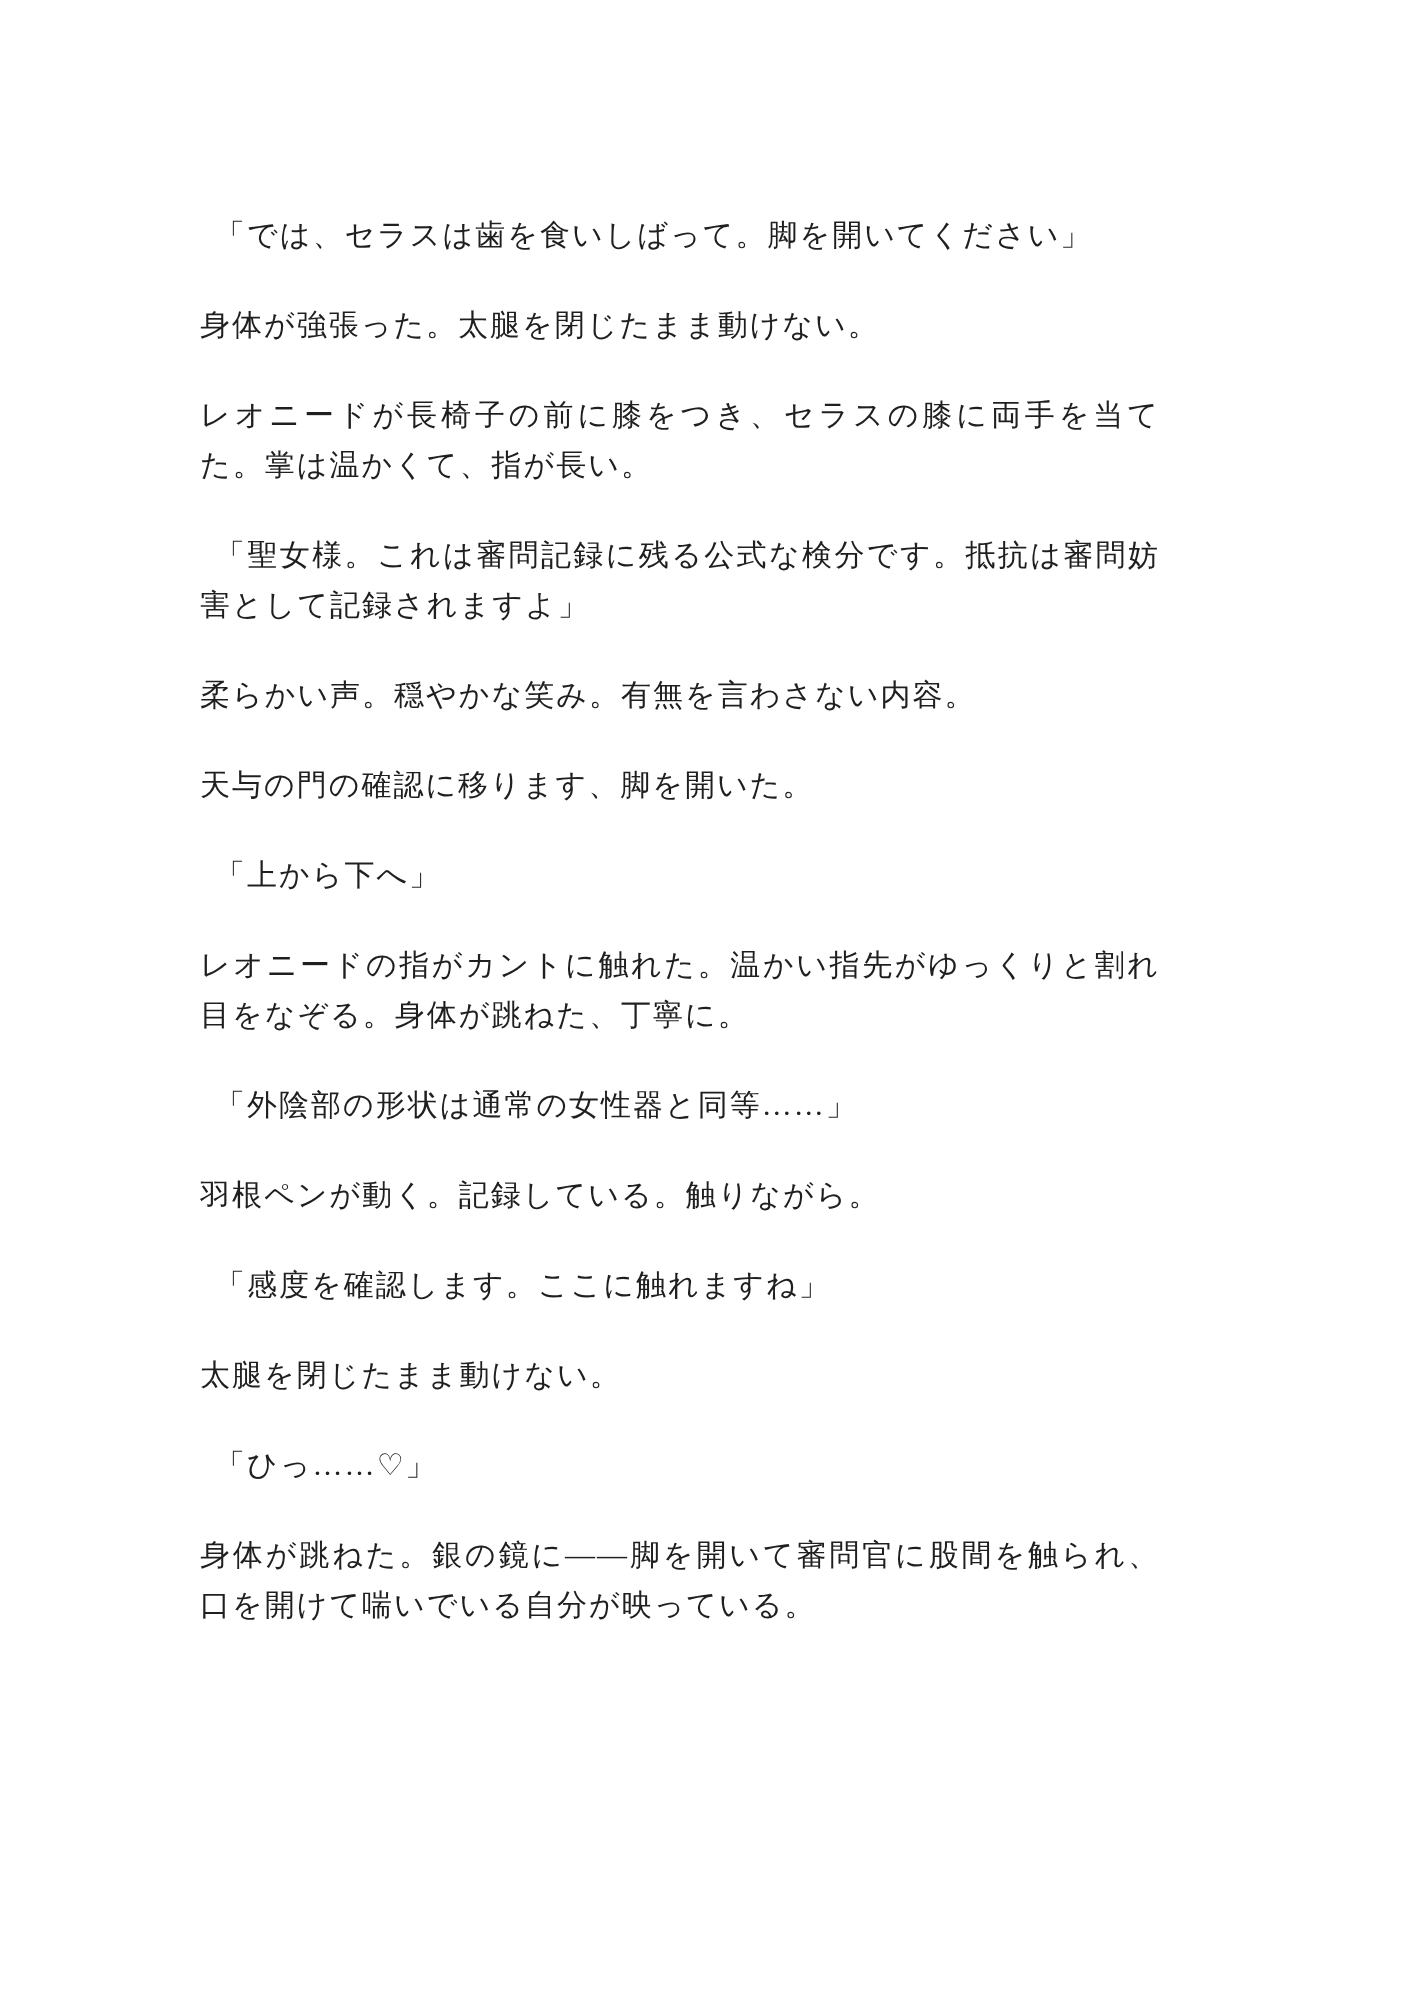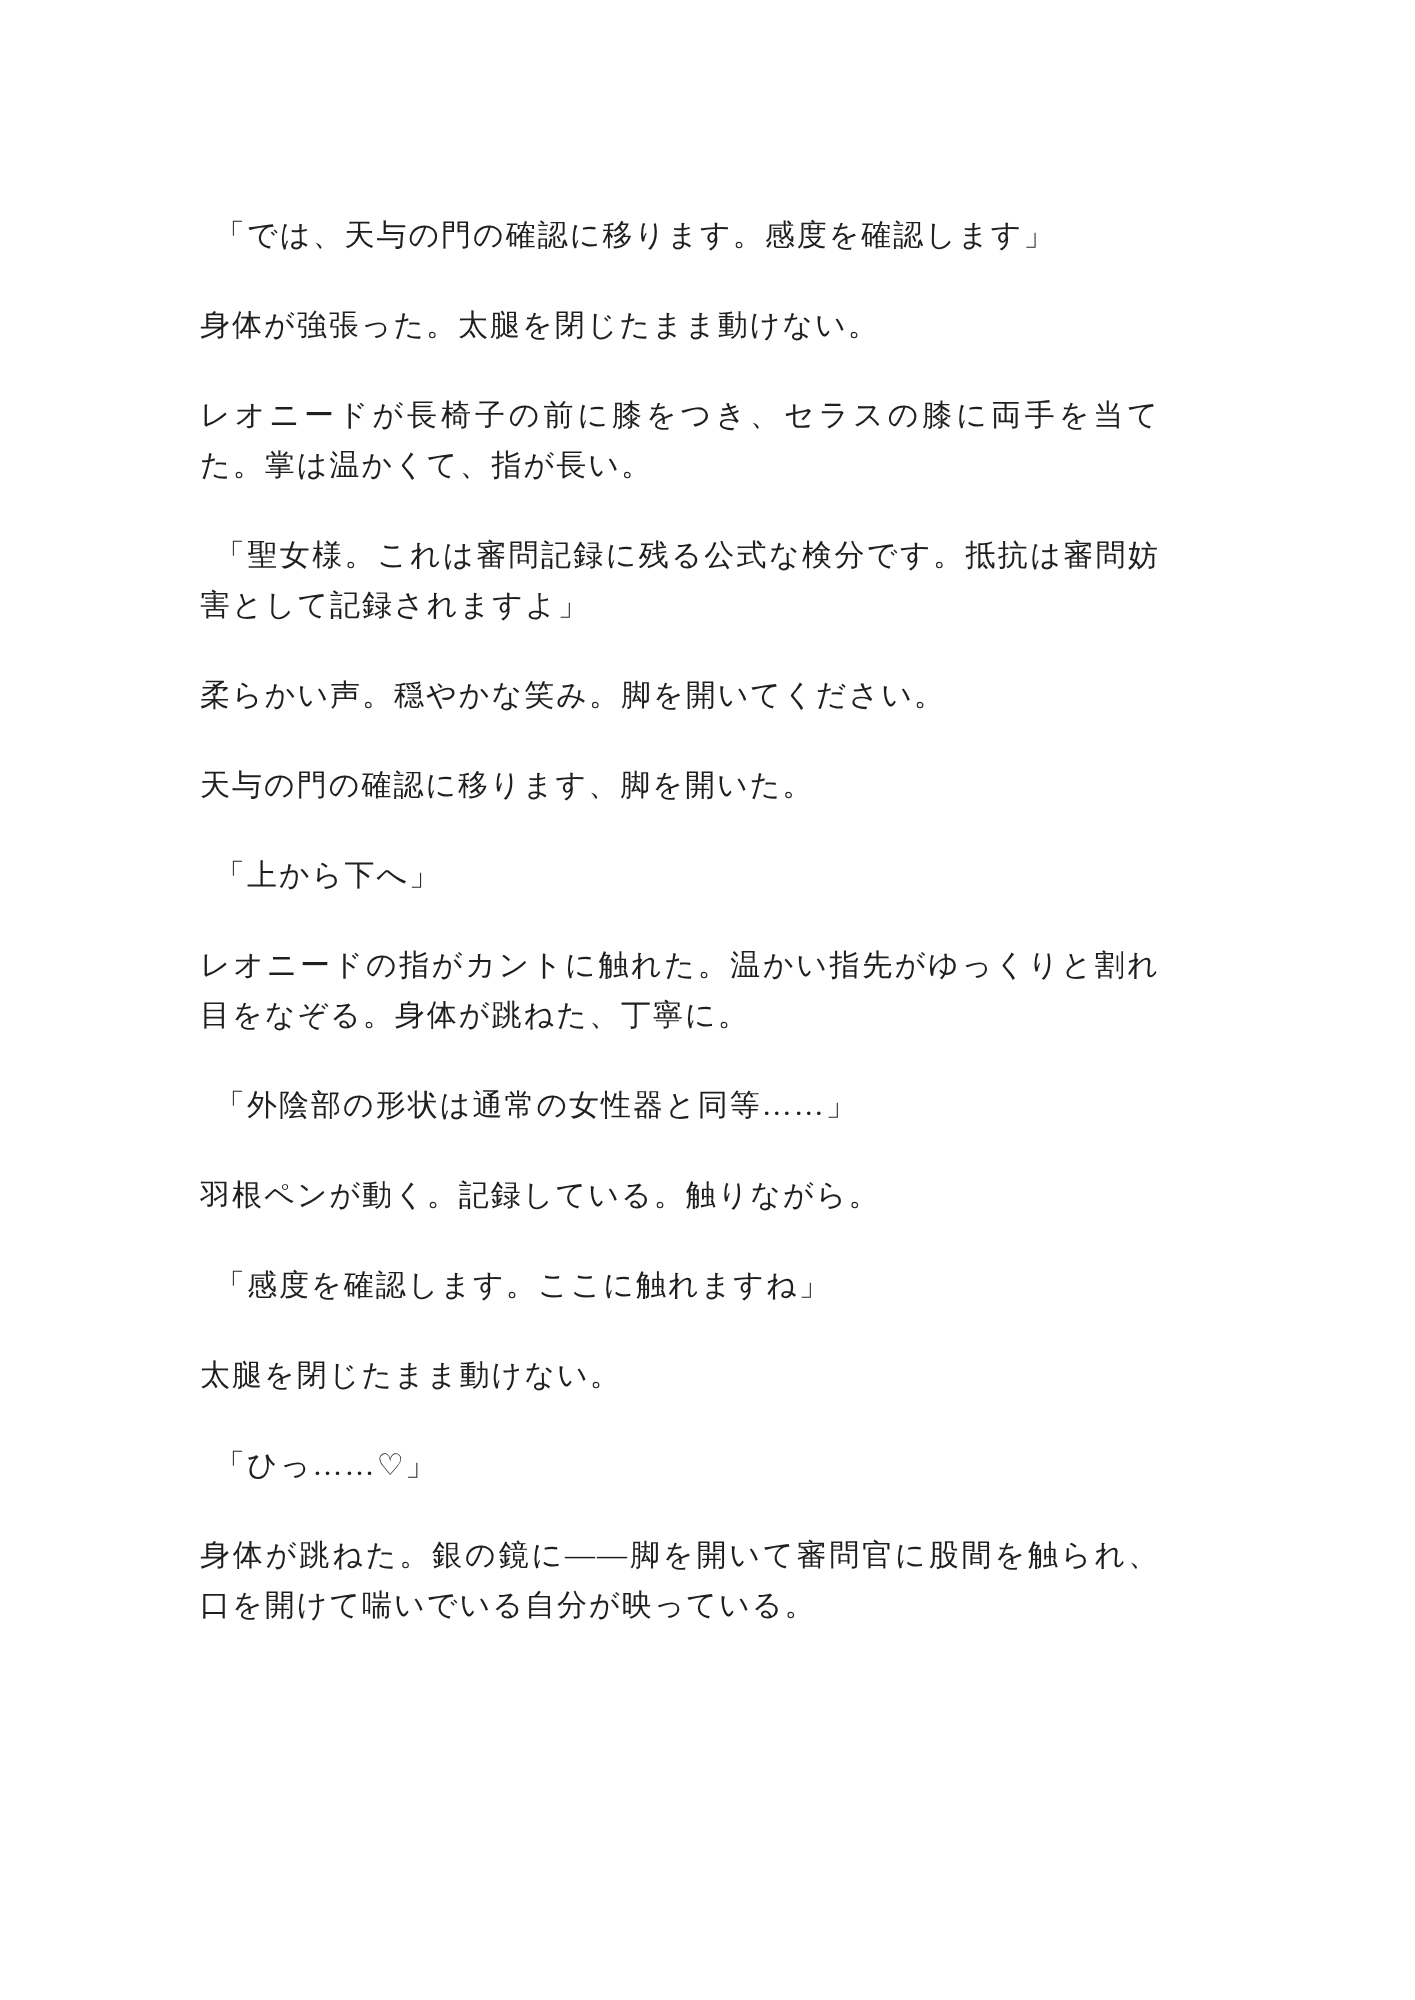--- a/index.html
+++ b/index.html
@@ -34,25 +34,25 @@
   }
   
   .page p.bracket-indent {
     text-indent: 15px;
   }
 </style>
 </head>
 <body style="--text-color: #1f1f1f; background: rgb(255, 255, 255);">
 
 <main class="page">
-    <p class="bracket-indent">「では、天与の門の確認に移ります。感度を確認します」</p>
+    <p class="bracket-indent">「では、セラスは歯を食いしばって。脚を開いてください」</p>
     <p>身体が強張った。太腿を閉じたまま動けない。</p>
     <p>レオニードが長椅子の前に膝をつき、セラスの膝に両手を当てた。掌は温かくて、指が長い。</p>
     <p class="bracket-indent">「聖女様。これは審問記録に残る公式な検分です。抵抗は審問妨害として記録されますよ」</p>
-    <p>柔らかい声。穏やかな笑み。脚を開いてください。</p>
+    <p>柔らかい声。穏やかな笑み。有無を言わさない内容。</p>
     <p>天与の門の確認に移ります、脚を開いた。</p>
     <p class="bracket-indent">「上から下へ」</p>
     <p>レオニードの指がカントに触れた。温かい指先がゆっくりと割れ目をなぞる。身体が跳ねた、丁寧に。</p>
     <p class="bracket-indent">「外陰部の形状は通常の女性器と同等……」</p>
     <p>羽根ペンが動く。記録している。触りながら。</p>
     <p class="bracket-indent">「感度を確認します。ここに触れますね」</p>
     <p>太腿を閉じたまま動けない。</p>
     <p class="bracket-indent">「ひっ……♡」</p>
     <p>身体が跳ねた。銀の鏡に――脚を開いて審問官に股間を触られ、口を開けて喘いでいる自分が映っている。</p>
   </main>

